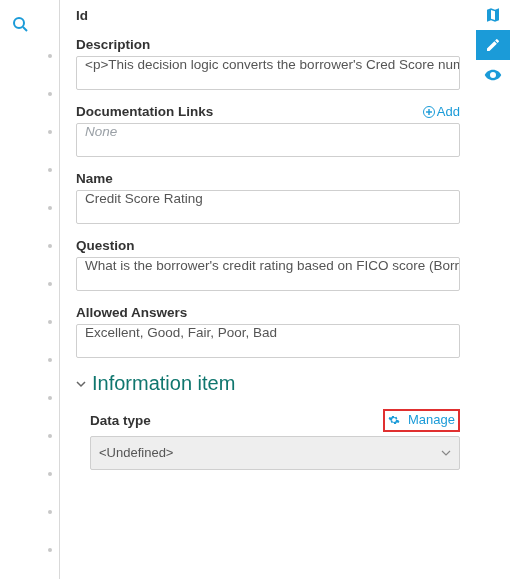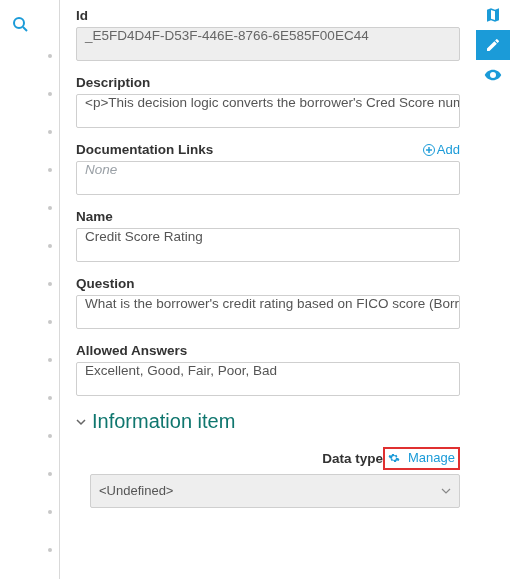--- a/index.html
+++ b/index.html
@@ -18,21 +18,21 @@
   .field-label-row { display: flex; align-items: center; justify-content: space-between; margin-bottom: 4px; }
   .field-label { font-size: 13.5px; font-weight: 600; color: #333; }
   .add-link { color: #1b9bd8; font-size: 13px; cursor: pointer; display: inline-flex; align-items: center; gap: 2px; }
   .input { width: 100%; height: 34px; border: 1px solid #cfcfcf; border-radius: 2px; background: #fff; padding: 0 8px; font-size: 13.5px; color: #555; outline: none; white-space: nowrap; overflow: hidden; text-overflow: clip; }
   .input.readonly { background: #eeeeee; color: #666; }
   .input.placeholder-style { color: #9aa0a6; font-style: italic; }
   .section-header { display: flex; align-items: center; gap: 6px; margin: 10px 0 14px 0; cursor: pointer; }
   .section-title { font-size: 20px; color: #0f766e; }
   .chev { color: #666; font-size: 12px; }
   .subfield { padding-left: 14px; }
-  .datatype-row { display: flex; align-items: center; justify-content: flex-end; margin-bottom: 4px; }
+  .datatype-row { display: flex; align-items: center; justify-content: space-between; margin-bottom: 4px; }
   .datatype-label { font-size: 13.5px; font-weight: 600; color: #333; }
   .manage-wrap { border: 2px solid #e03030; padding: 1px 3px; border-radius: 0; }
   .manage-link { color: #1b9bd8; font-size: 13px; cursor: pointer; display: inline-flex; align-items: center; gap: 8px; }
   .select { width: 100%; height: 34px; border: 1px solid #cfcfcf; border-radius: 2px; background: #eeeeee; padding: 0 8px; font-size: 13px; color: #555; display: flex; align-items: center; justify-content: space-between; cursor: pointer; }
   .sel-chev { color: #888; font-size: 11px; }
   .right-rail { width: 34px; flex: 0 0 34px; display: flex; flex-direction: column; align-items: center; background: #fff; }
   .right-rail .rbtn { width: 34px; height: 30px; display: flex; align-items: center; justify-content: center; cursor: pointer; color: #1b9bd8; }
   .right-rail .rbtn.active { background: #1b9bd8; color: #fff; }
   svg { display: block; }
 </style>
@@ -68,21 +68,20 @@
   </div>
 
   <div class="panel">
 
     <div class="panel-body">
 
       <div class="field">
         <div class="field-label-row">
             <span class="field-label">Id</span>
           </div>
-        <div class="input readonly">_E5FD4D4F-D53F-446E-8766-6E585F00EC44</div>
       </div>
 
       <div class="field">
         <div class="field-label-row">
             <span class="field-label">Description</span>
           </div>
         <div class="input">&lt;p&gt;This decision logic converts the borrower's Cred Score numeric</div>
       </div>
 
       <div class="field">

